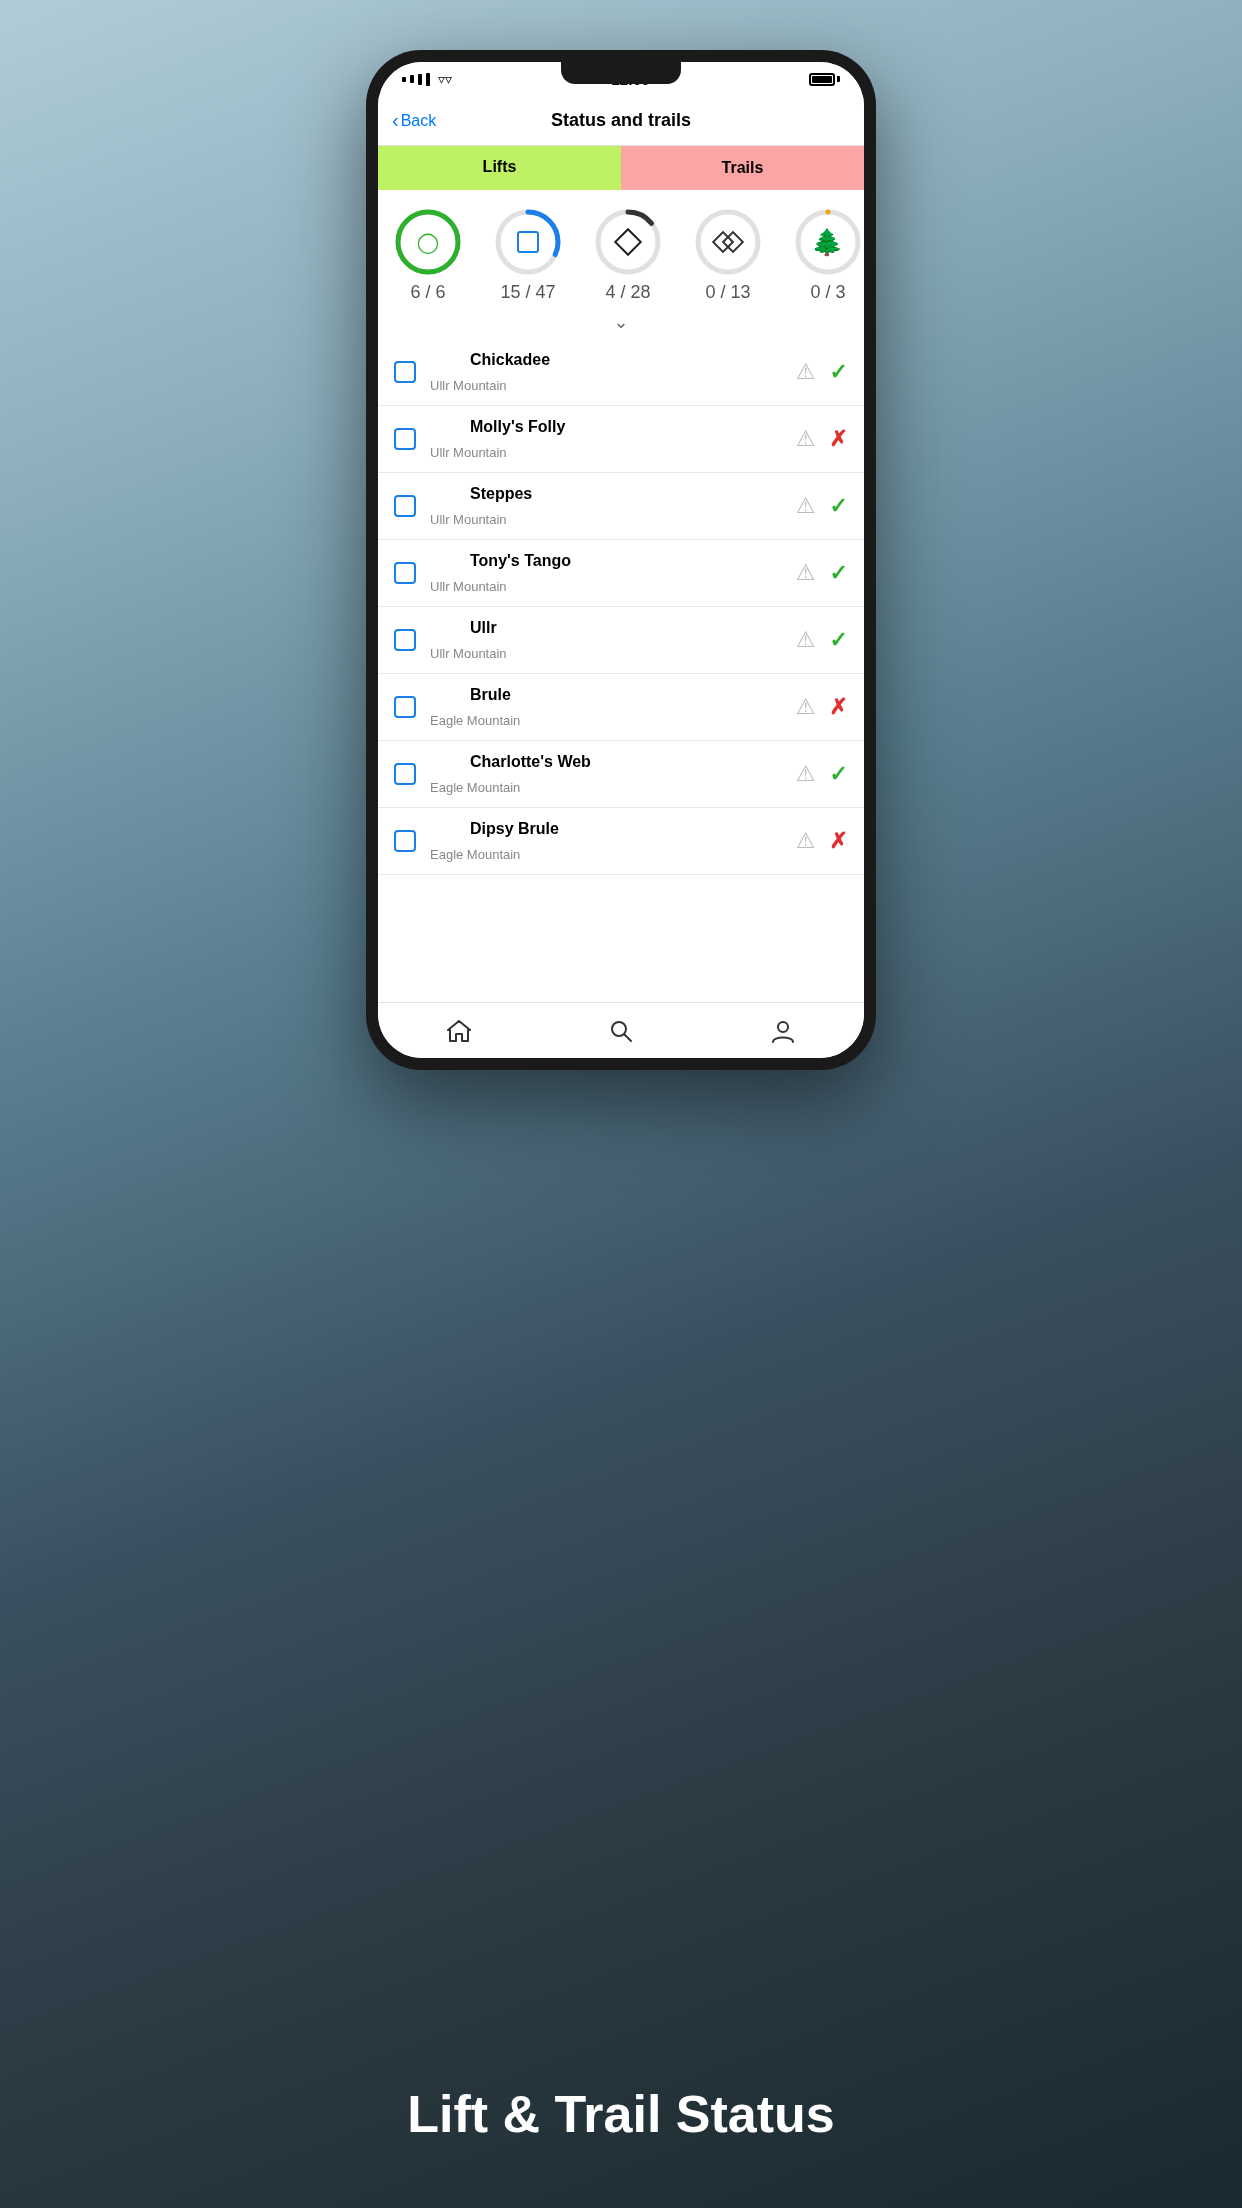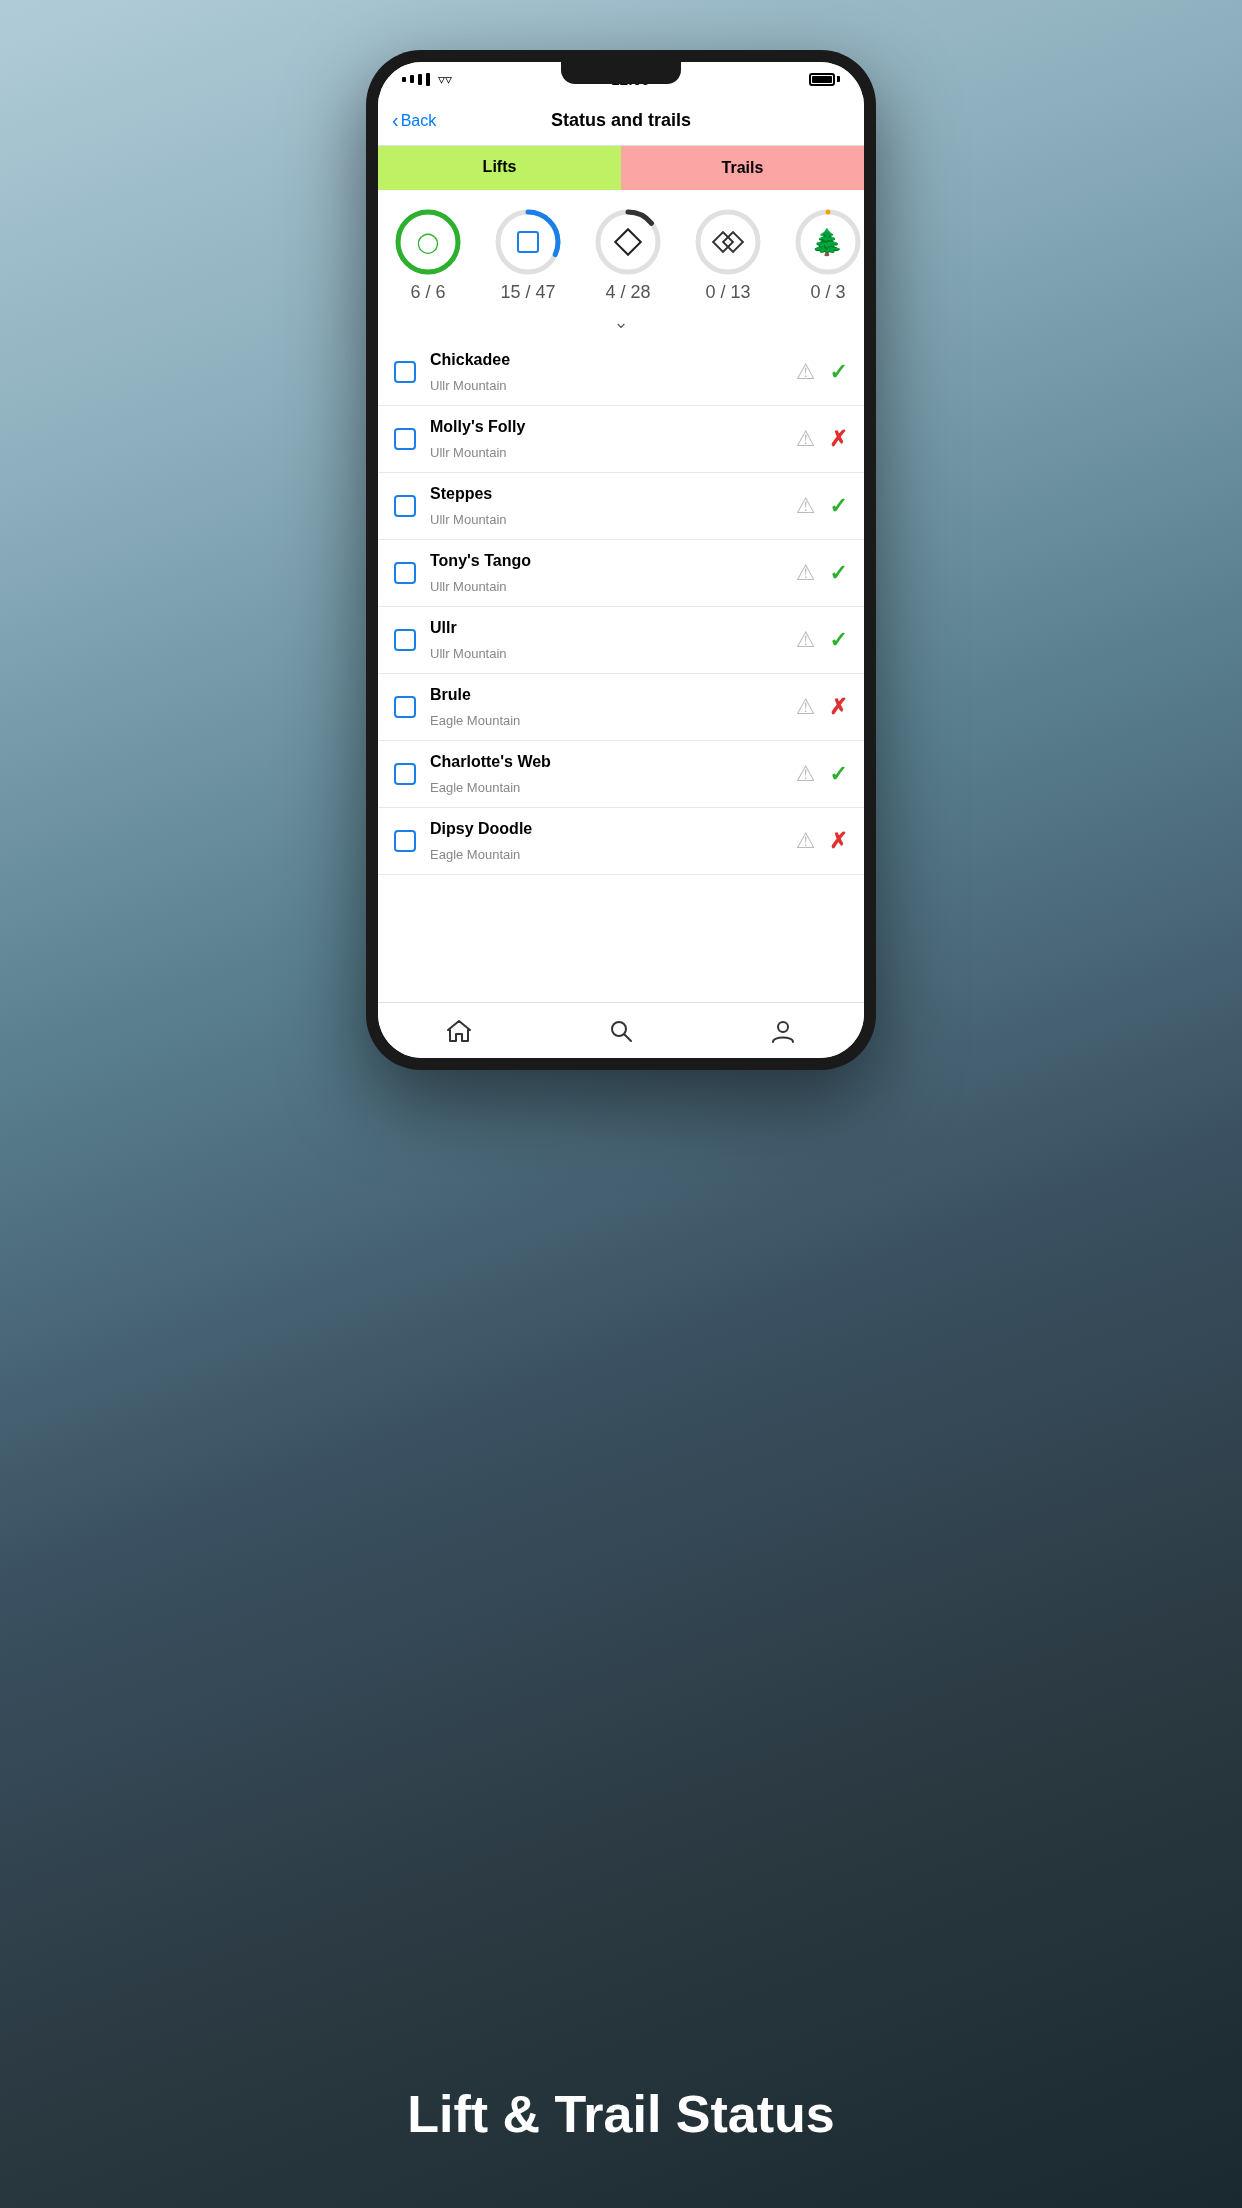--- a/index.html
+++ b/index.html
@@ -258,20 +258,21 @@
     }
 
     .item-text {
       flex: 1;
     }
 
     .item-name {
       font-size: 16px;
       font-weight: 700;
       color: #000;
+      margin-left: 40px;
     }
 
     .item-location {
       font-size: 13px;
       color: #888;
       margin-top: 9px;
     }
 
     .lift-icon {
       color: #bbb;
@@ -503,21 +504,21 @@
           <div class="item-name">Charlotte's Web</div>
           <div class="item-location">Eagle Mountain</div>
         </div>
         <span class="lift-icon">⚠</span>
         <span class="status-icon status-open">✓</span>
       </div>
 
       <div class="list-item">
         <div class="checkbox"></div>
         <div class="item-text">
-          <div class="item-name">Dipsy Doodle</div>
+          <div class="item-name">Dipsy Brule</div>
           <div class="item-location">Eagle Mountain</div>
         </div>
         <span class="lift-icon">⚠</span>
         <span class="status-icon status-closed">✗</span>
       </div>
 
     </div>
 
     <div class="bottom-nav">
       <div class="bottom-nav-item">

